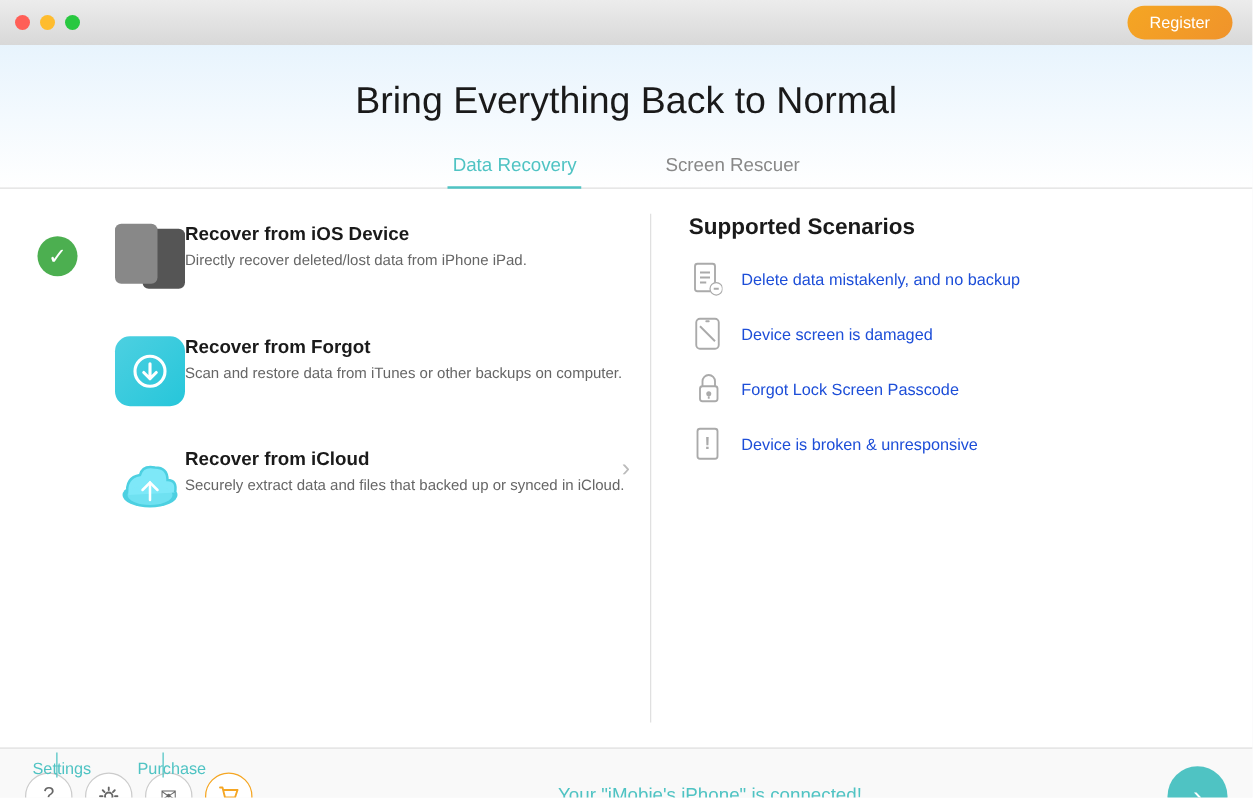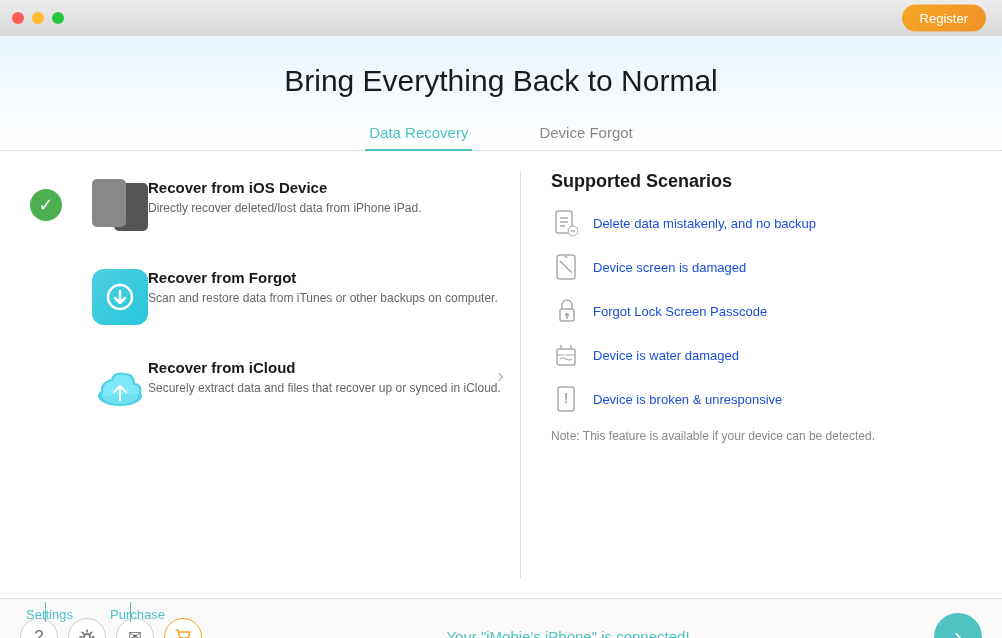--- a/index.html
+++ b/index.html
@@ -362,21 +362,21 @@
   <button class="register-btn">Register</button>
 </div>
 
 <div class="main">
 
   <div class="hero">
     <h1>Bring Everything Back to Normal</h1>
 
     <div class="tabs">
       <div class="tab active">Data Recovery</div>
-      <div class="tab">Device Forgot</div>
+      <div class="tab">Screen Rescuer</div>
     </div>
   </div>
 
   <div class="content">
 
     <div class="left-panel">
 
       <div class="check-circle">✓</div>
 
       <div class="options-list">
@@ -417,21 +417,21 @@
                 <path d="M10 30 Q8 16 20 14 Q22 6 32 8 Q42 8 42 18 Q50 18 48 28" stroke="#4dd0e1" stroke-width="2" fill="#7ee8f8"></path>
                 <path d="M10 30 Q10 38 28 38 Q46 38 46 30" fill="#4dd0e1"></path>
                 <ellipse cx="28" cy="30" rx="18" ry="8" fill="#7ee8f8" opacity="0.7"></ellipse>
                 <path d="M22 26 L28 20 L34 26" stroke="white" stroke-width="2" fill="none" stroke-linecap="round"></path>
                 <line x1="28" y1="20" x2="28" y2="34" stroke="white" stroke-width="2" stroke-linecap="round"></line>
               </svg>
             </div>
           </div>
           <div class="option-text">
             <h3>Recover from iCloud</h3>
-            <p>Securely extract data and files that recover up or synced in iCloud.</p>
+            <p>Securely extract data and files that backed up or synced in iCloud.</p>
           </div>
         </div>
 
       </div>
 
       <div class="arrow-right">›</div>
 
     </div>
 
     <div class="divider-v"></div>
@@ -469,44 +469,31 @@
           <svg width="22" height="28" viewBox="0 0 22 28" fill="none">
             <rect x="5" y="12" width="14" height="12" rx="2" stroke="#aaa" stroke-width="1.5" fill="none"></rect>
             <path d="M7 12 V8 A5 5 0 0 1 17 8 V12" stroke="#aaa" stroke-width="1.5" fill="none"></path>
             <circle cx="12" cy="18" r="2" fill="#aaa"></circle>
             <line x1="12" y1="20" x2="12" y2="22" stroke="#aaa" stroke-width="1.5"></line>
           </svg>
         </div>
         <span class="scenario-text">Forgot Lock Screen Passcode</span>
       </div>
 
-      <div class="scenario-item">
-        <div class="scenario-icon">
-          <svg width="22" height="28" viewBox="0 0 22 28" fill="none">
-            <rect x="2" y="8" width="18" height="16" rx="2" stroke="#aaa" stroke-width="1.5" fill="none"></rect>
-            <line x1="2" y1="14" x2="20" y2="14" stroke="#aaa" stroke-width="1"></line>
-            <line x1="6" y1="8" x2="6" y2="4" stroke="#aaa" stroke-width="1.5"></line>
-            <line x1="16" y1="8" x2="16" y2="4" stroke="#aaa" stroke-width="1.5"></line>
-            <path d="M5 18 Q8 16 11 18 Q14 20 17 18" stroke="#aaa" stroke-width="1.2" fill="none"></path>
-          </svg>
-        </div>
-        <span class="scenario-text">Device is water damaged</span>
-      </div>
 
       <div class="scenario-item">
         <div class="scenario-icon">
           <svg width="20" height="28" viewBox="0 0 20 28" fill="none">
             <rect x="2" y="2" width="16" height="24" rx="2" stroke="#aaa" stroke-width="1.5" fill="none"></rect>
             <text x="10" y="18" text-anchor="middle" font-size="14" fill="#aaa" font-weight="bold">!</text>
           </svg>
         </div>
         <span class="scenario-text">Device is broken &amp; unresponsive</span>
       </div>
 
-      <p class="note-text">Note: This feature is available if your device can be detected.</p>
     </div>
 
   </div>
 
 </div>
 
 <div class="bottom-bar">
 
   <div class="settings-label">Settings</div>
   <div class="purchase-label">Purchase</div>

